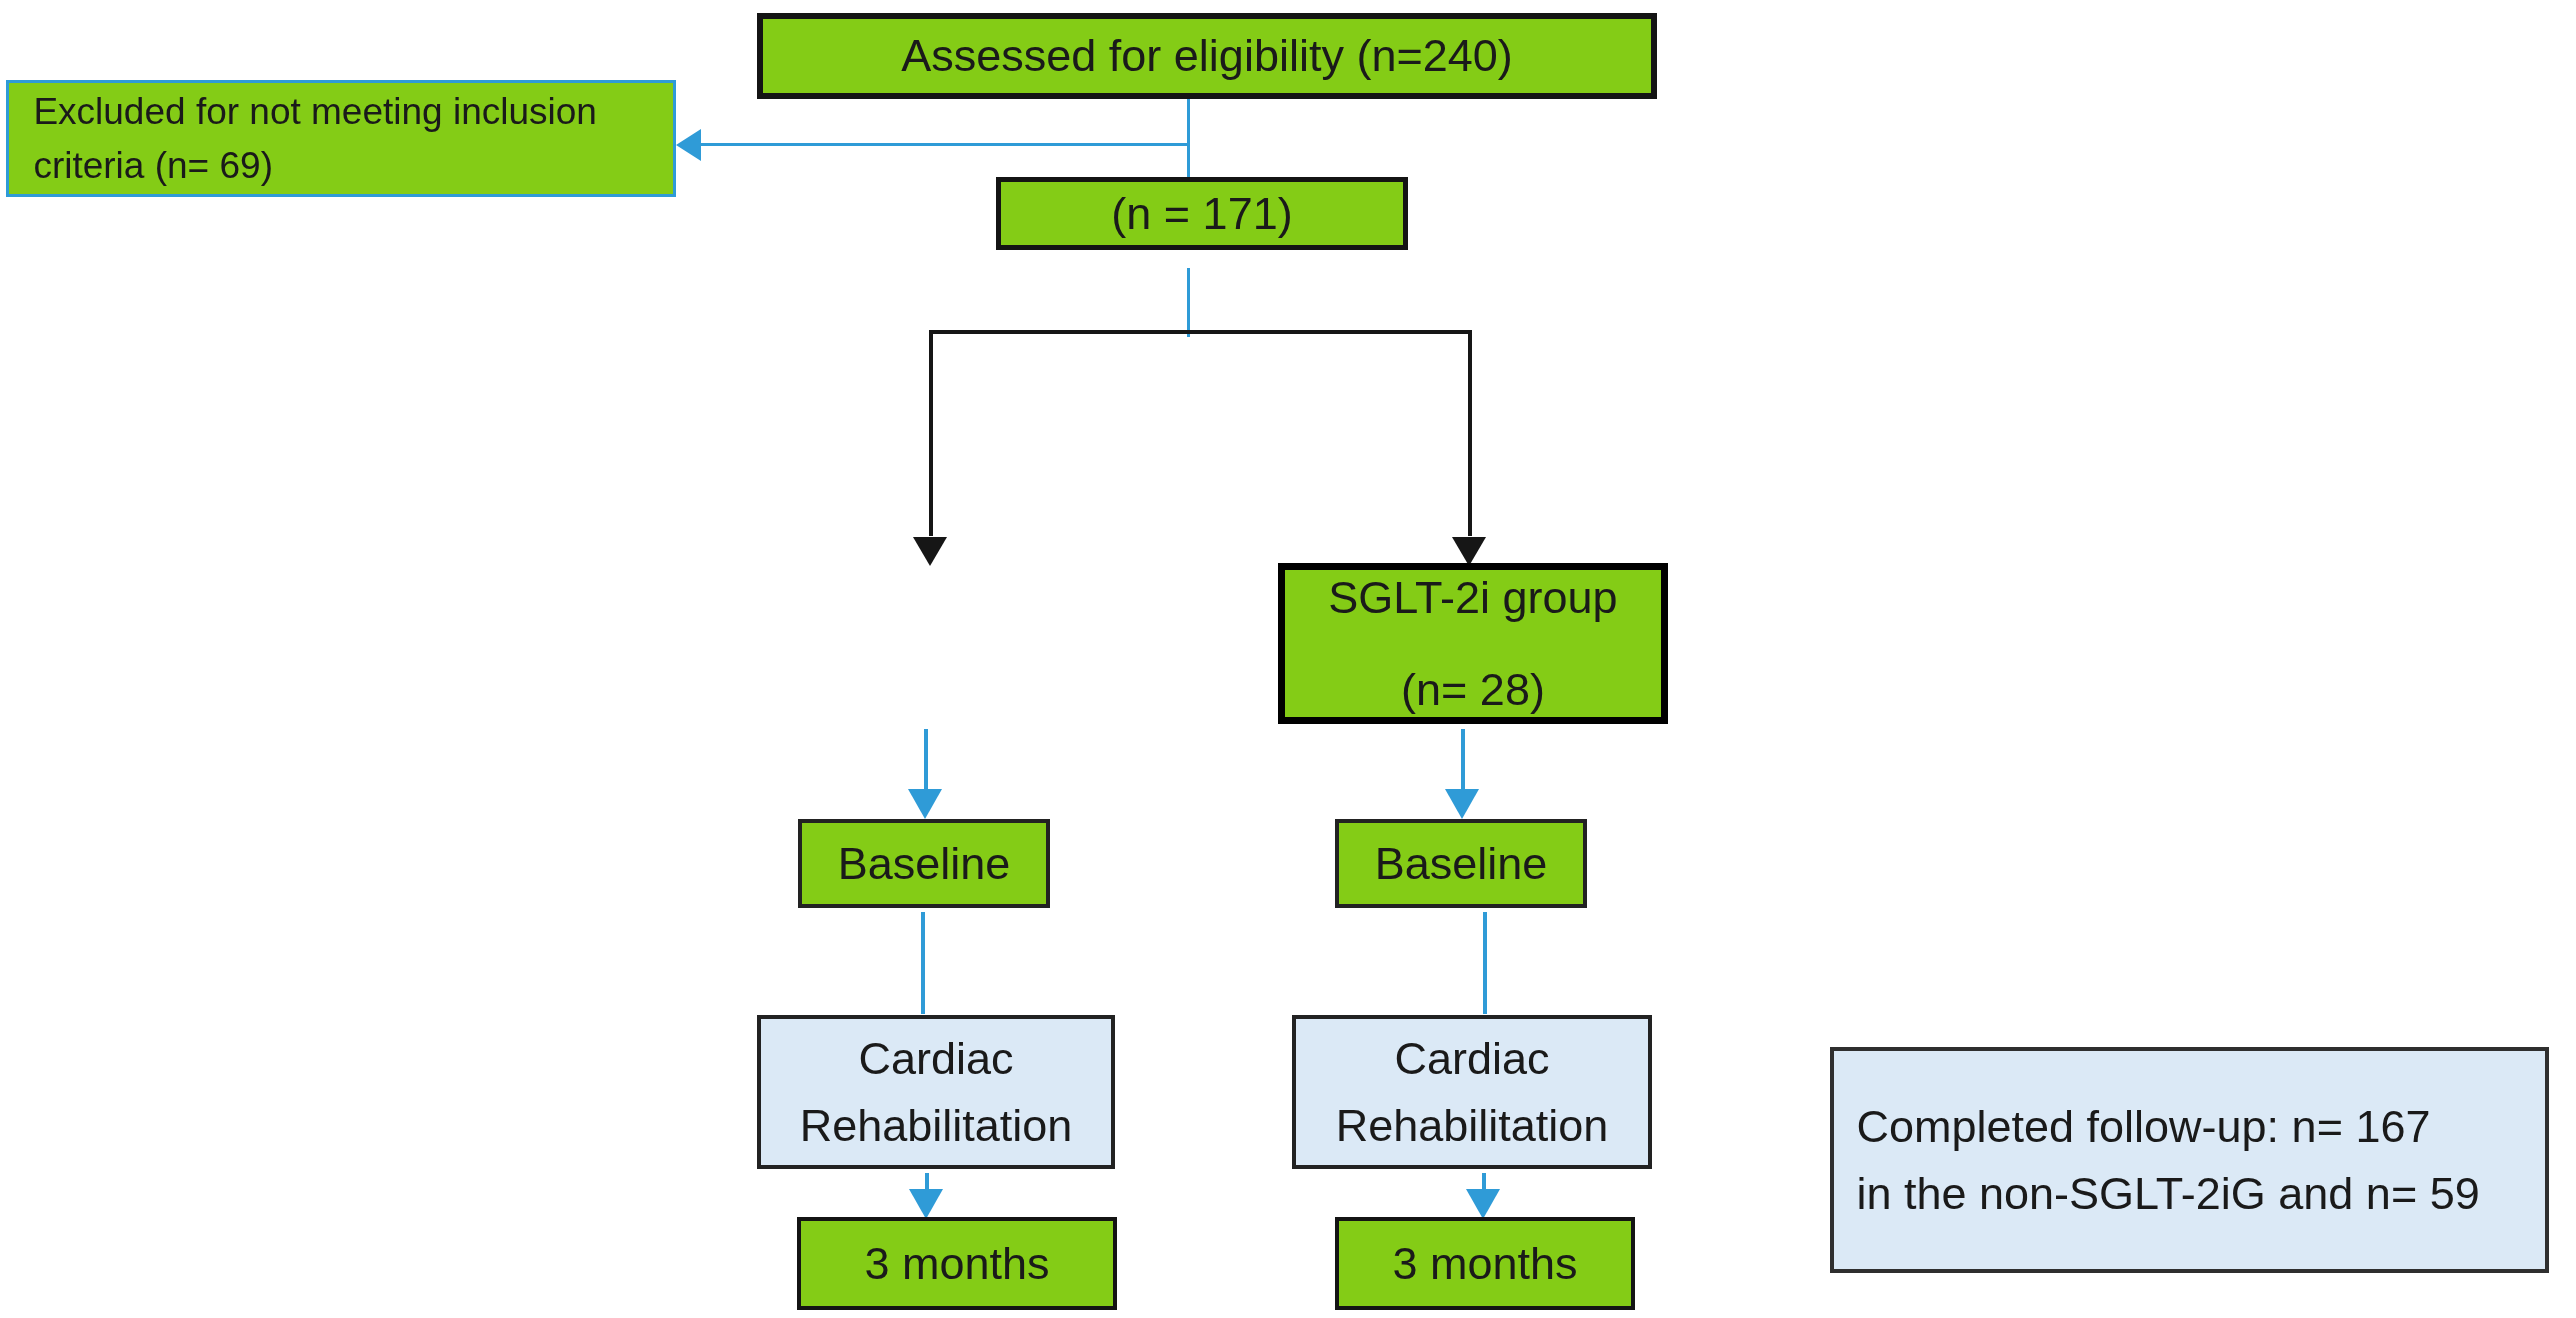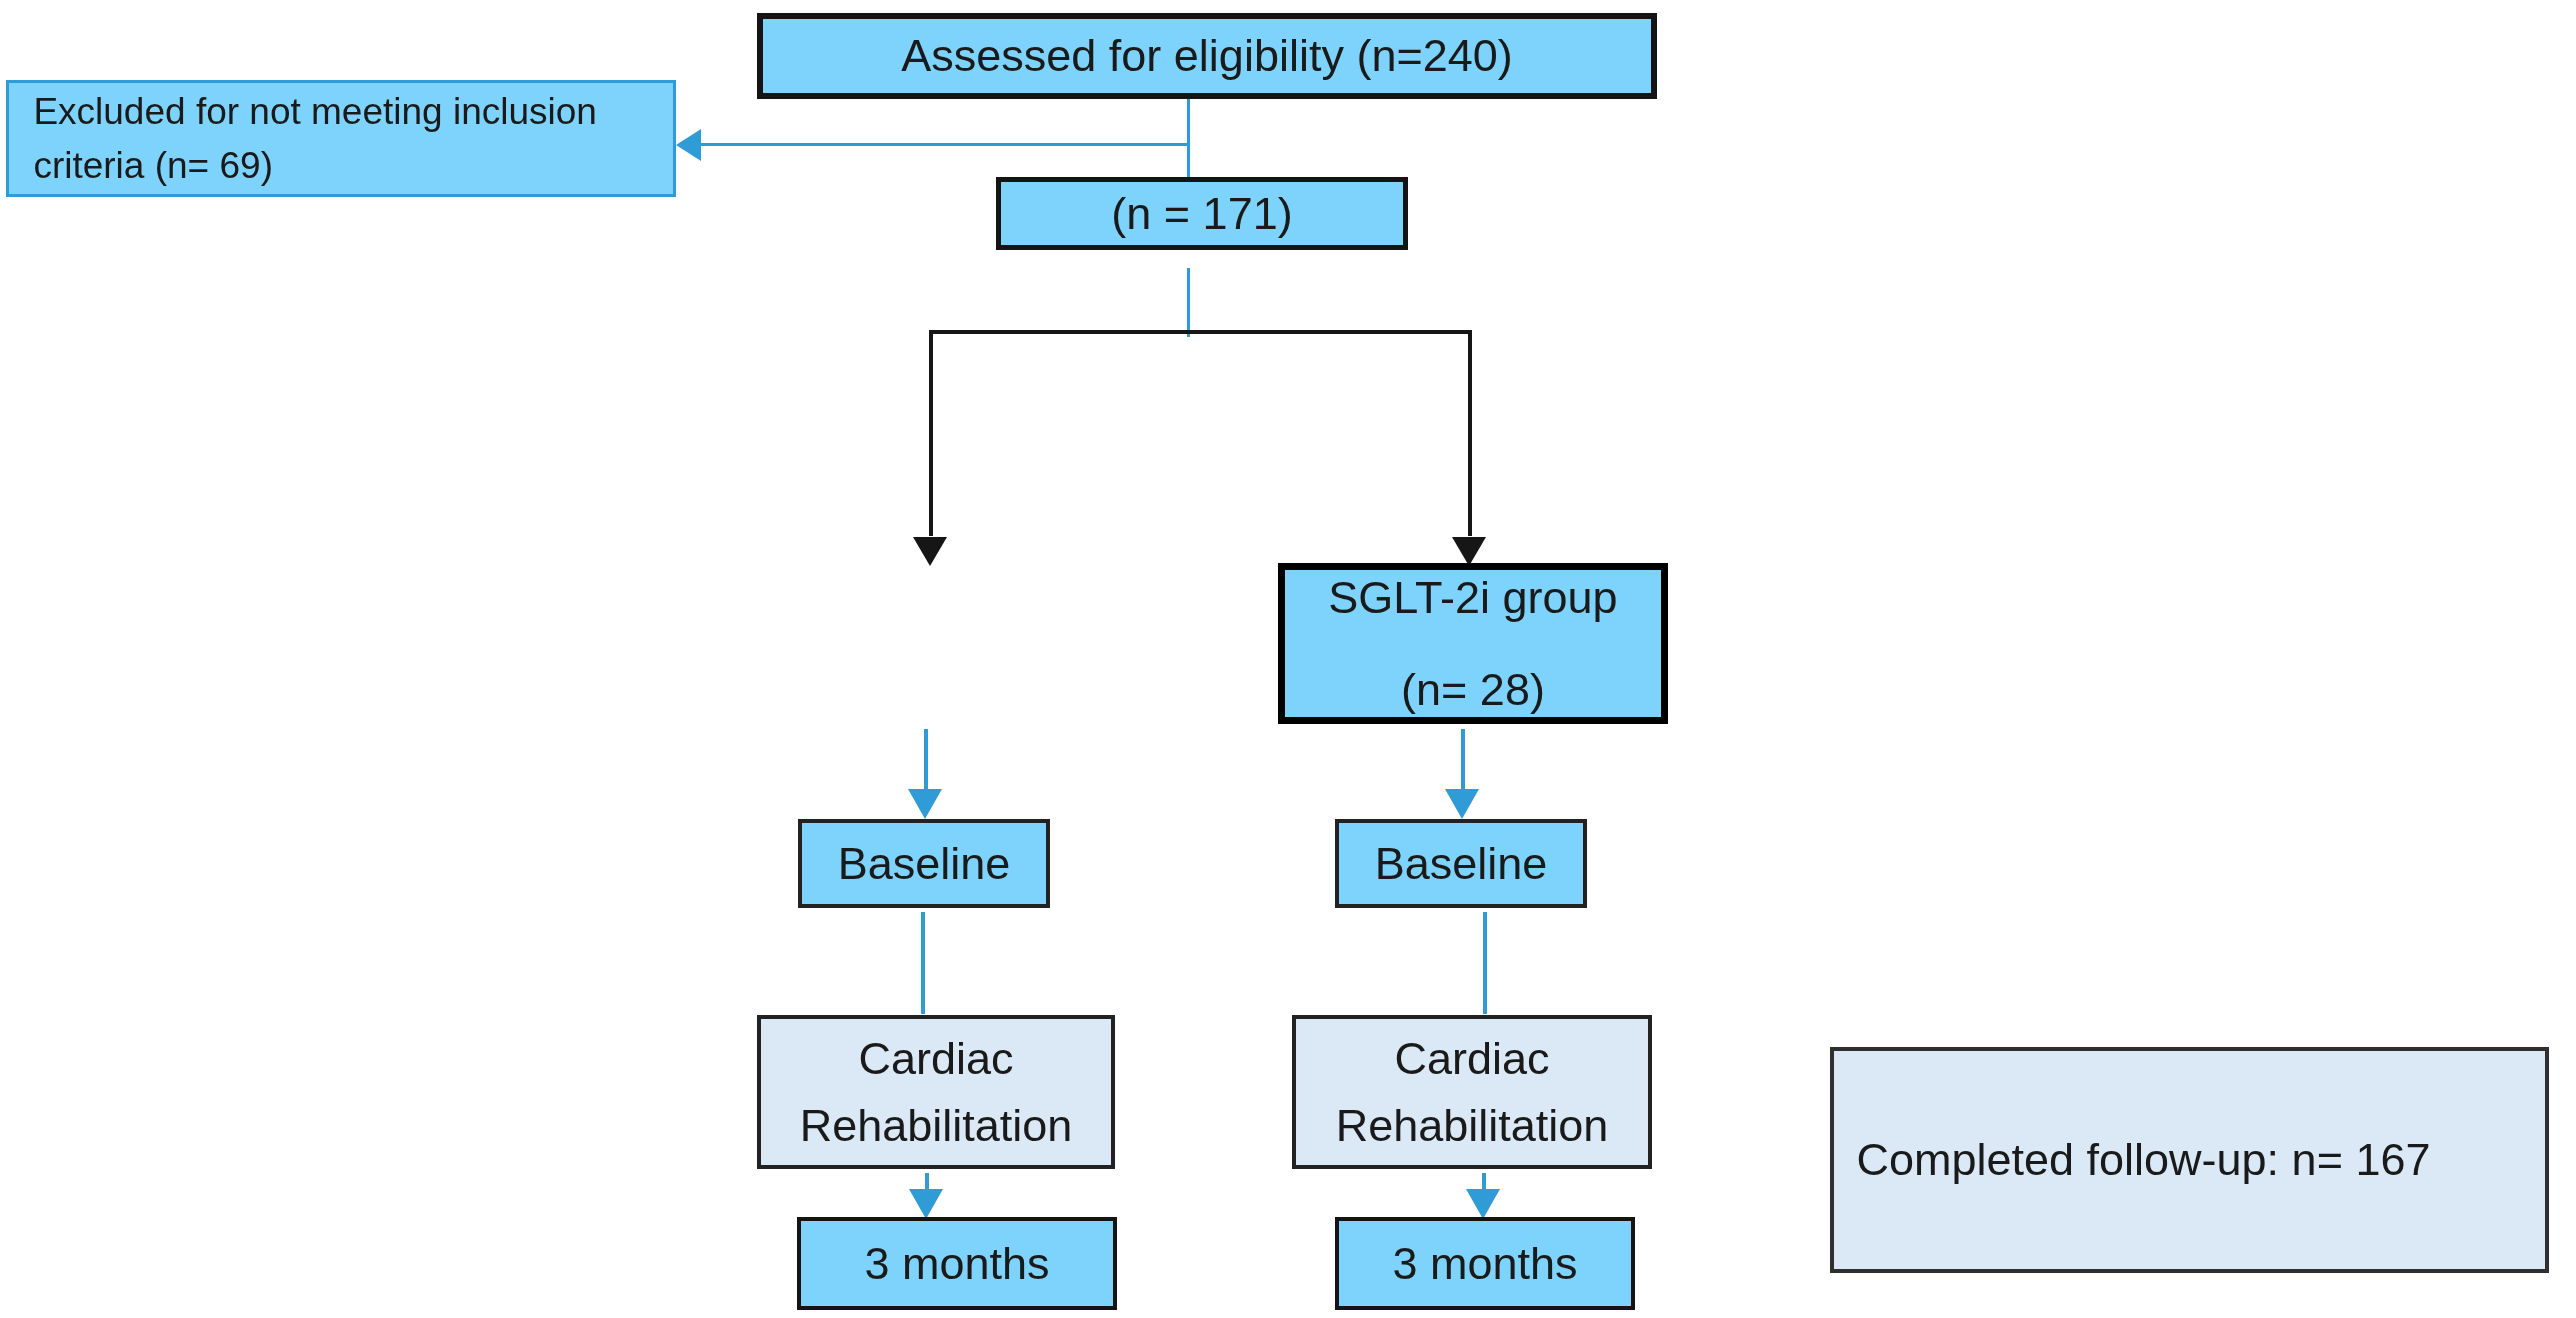--- a/index.html
+++ b/index.html
@@ -8,21 +8,21 @@
     width: 2576px;
     height: 1318px;
     background: #ffffff;
     font-family: "Liberation Sans", "DejaVu Sans", sans-serif;
     color: var(--ink-text, #1a1a1a);
     overflow: hidden;
   }
   .box {
     position: absolute;
     box-sizing: border-box;
-    background: #7dd3fc;
+    background: #84cc16;
     display: flex;
     flex-direction: column;
     align-items: center;
     justify-content: center;
     text-align: center;
     font-size: 45px;
     line-height: 1.5;
     color: var(--ink-text, #1a1a1a);
   }
   .box.fill { background: var(--fill-blue, #DBE9F6); }
@@ -140,16 +140,17 @@
   <div class="box" id="months-left-box">
     <span>3 months</span>
   </div>
 
   <div class="box" id="months-right-box">
     <span>3 months</span>
   </div>
 
   <div class="box fill left-text" id="completed-box">
     <span>Completed follow-up: n= 167</span>
+    <span>in the non-SGLT-2iG and n= 59</span>
   </div>
 
 </div>
 
 
 </body></html>

